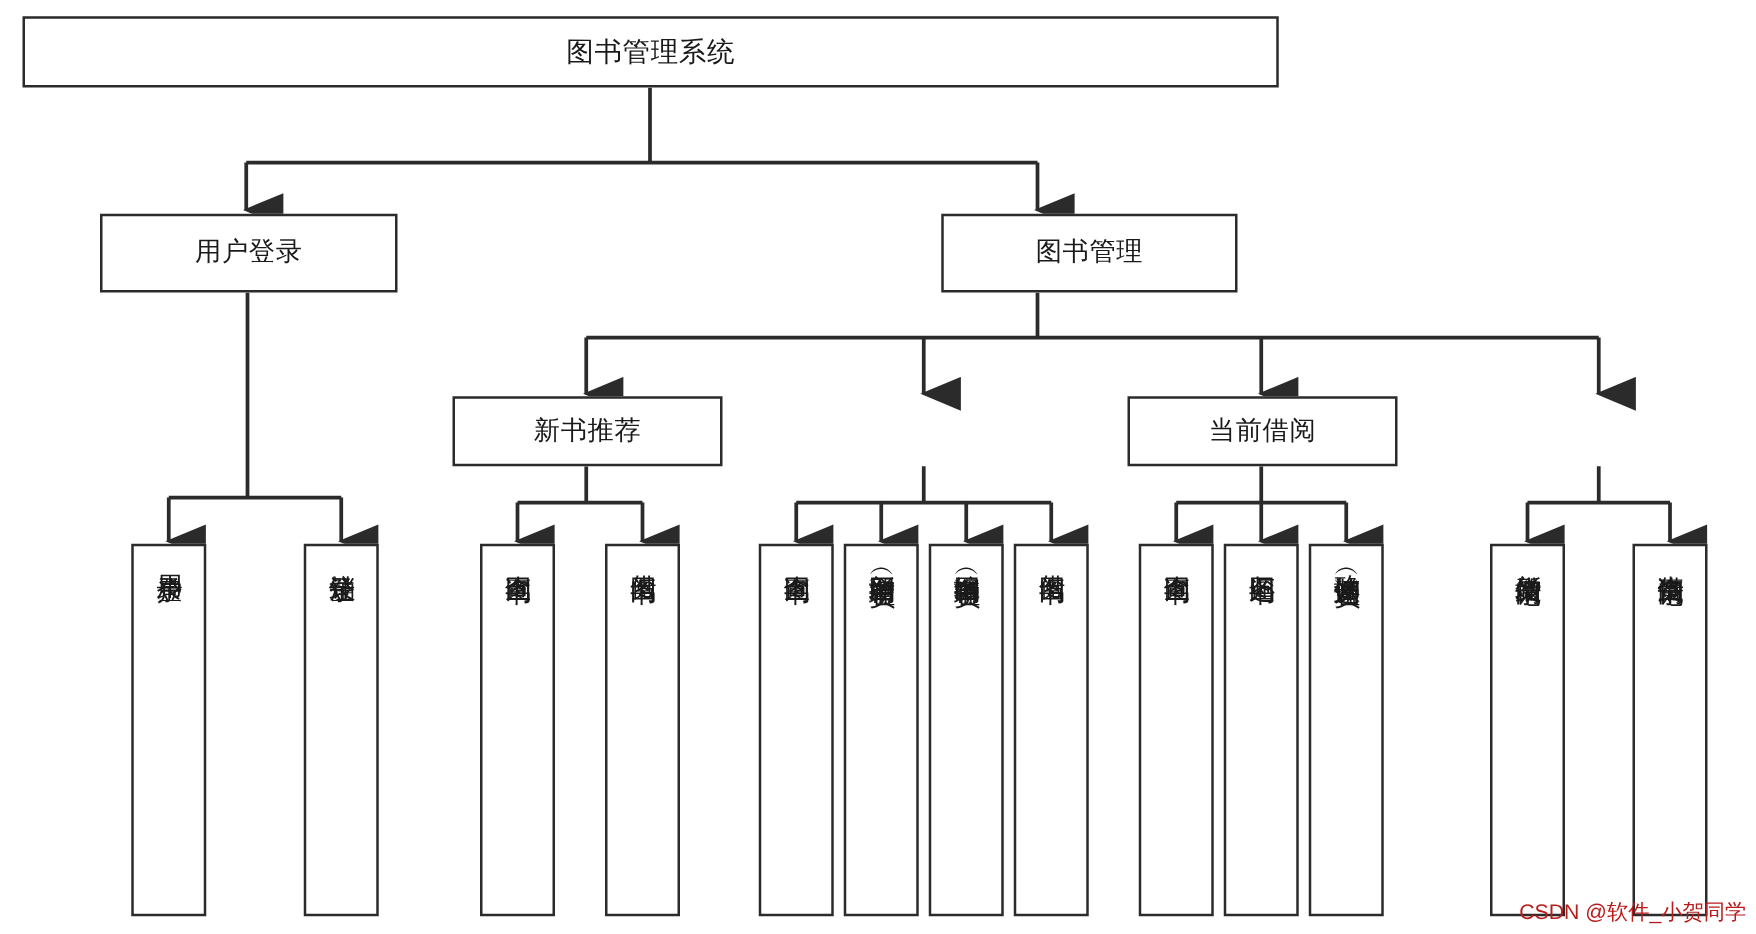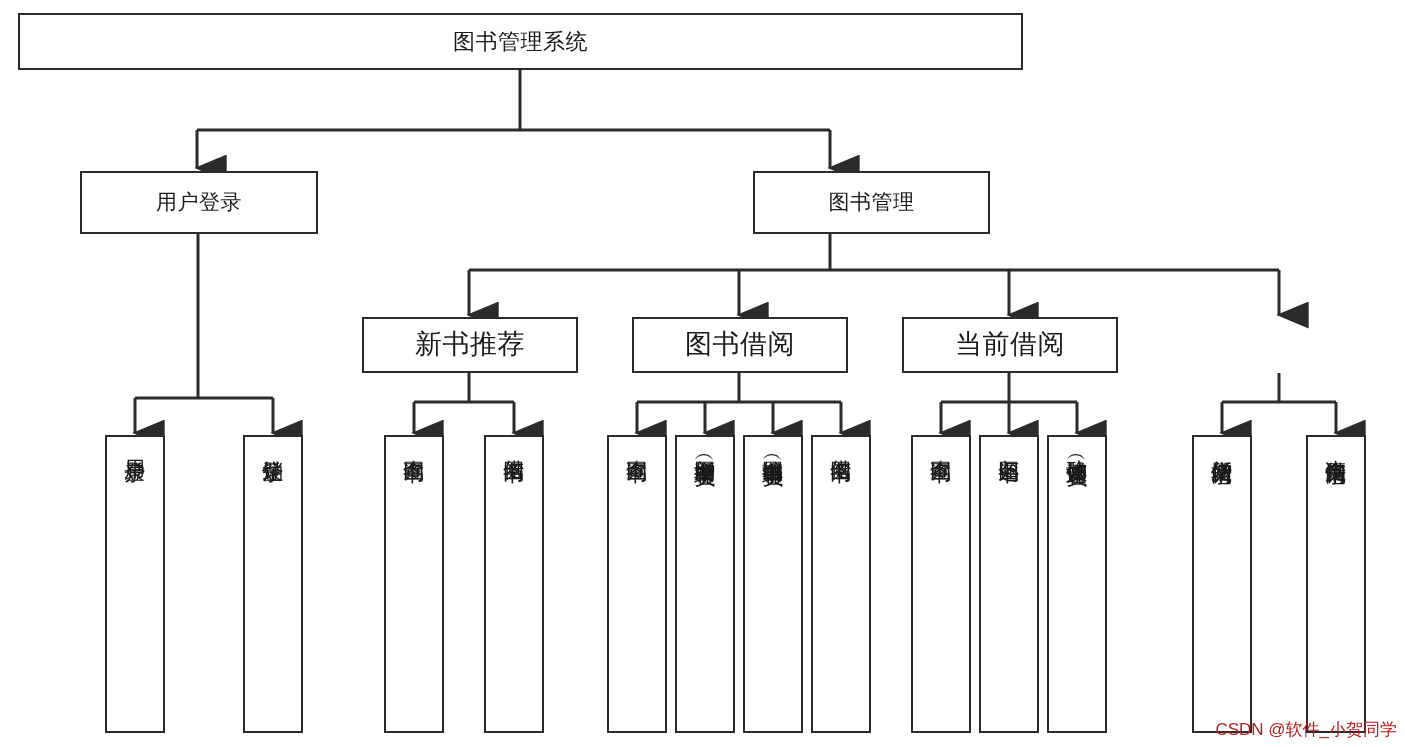--- a/index.html
+++ b/index.html
@@ -41,21 +41,21 @@
   .node.vertical .label {
     writing-mode: vertical-rl;
     text-orientation: upright;
     font-size: 21px;
     line-height: 1.30;
     letter-spacing: 1px;
     white-space: nowrap;
   }
   .node.root .label { font-size: 22px; }
   .node.tier1 .label { font-size: 21px; }
-  .node.tier2 .label { font-size: 27px; }
+  .node.tier2 .label { font-size: 21px; }
 
   svg.connectors {
     position: absolute;
     left: 0;
     top: 0;
     width: 1405px;
     height: 747px;
     pointer-events: none;
   }
   .watermark {
@@ -129,23 +129,20 @@
   <div class="node tier1" style="left:80px; top:171px; width:238px; height:63px;">
     <span class="label">用户登录</span>
   </div>
   <div class="node tier1" style="left:712px; top:171px; width:237px; height:63px;margin-left:41px;">
     <span class="label">图书管理</span>
   </div>
 
   <div class="node tier2" style="left:362px; top:317px; width:216px; height:56px;">
     <span class="label">新书推荐</span>
   </div>
-  <div class="node tier2" style="left:632px; top:317px; width:216px; height:56px;">
-    <span class="label">图书借阅</span>
-  </div>
   <div class="node tier2" style="left:902px; top:317px; width:216px; height:56px;">
     <span class="label">当前借阅</span>
   </div>
 
   <div class="node vertical" style="left:105px; top:435px; width:60px; height:298px;">
     <span class="label">用户登录</span>
   </div>
   <div class="node vertical" style="left:243px; top:435px; width:60px; height:298px;">
     <span class="label">注销登录</span>
   </div>

